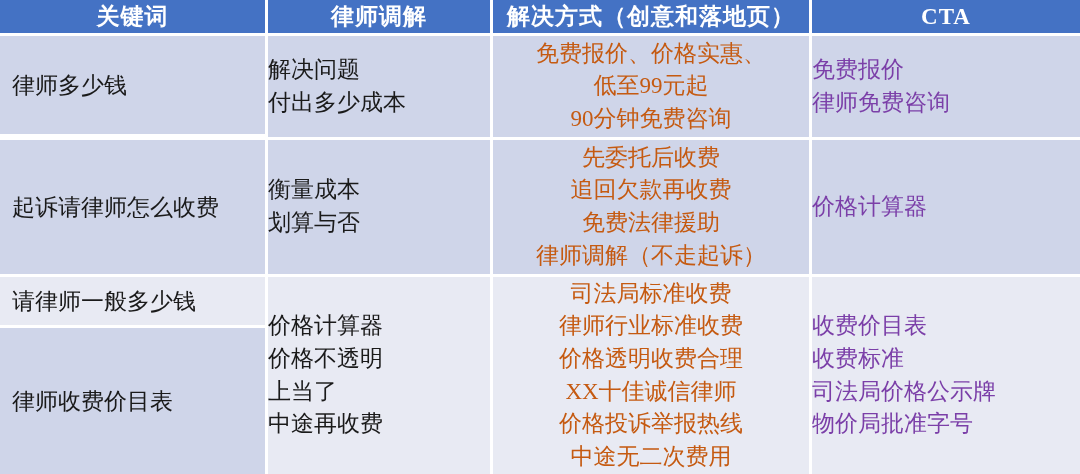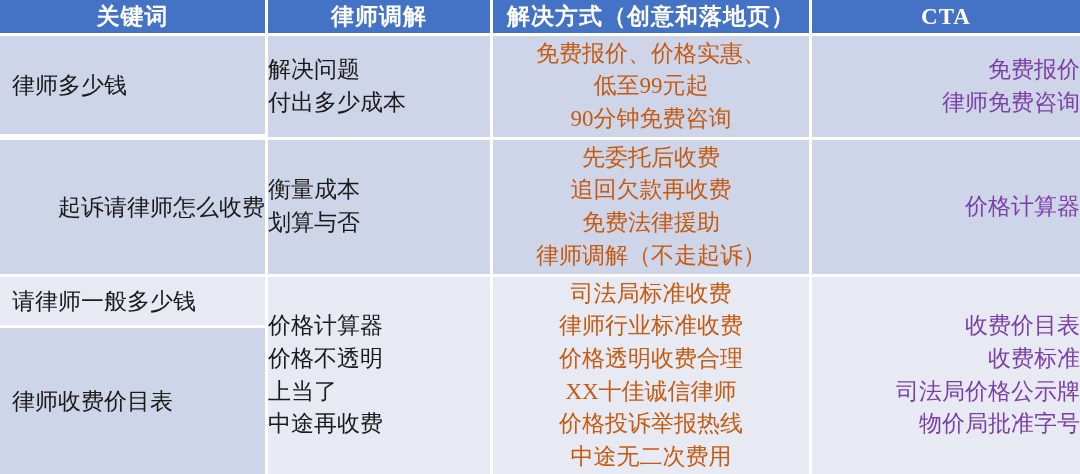--- a/index.html
+++ b/index.html
@@ -59,21 +59,21 @@
     font-size: 23px;
     text-align: left;
     padding: 0 0 0 12px;
     vertical-align: middle;
     border-bottom: 3px solid #ffffff;
   }
   .kw-sub.nobot { border-bottom: none; }
   .kw-single {
     color: #1a1a1a;
     font-size: 23px;
-    text-align: right;
+    text-align: left;
     padding-left: 12px;
     margin-top: 14px;
   }
 
   
   .need {
     color: #1a1a1a;
     font-size: 23px;
     text-align: left;
     line-height: 1.42;
@@ -84,21 +84,21 @@
     color: #C55A11;
     font-size: 23px;
     text-align: center;
     line-height: 1.42;
   }
 
   
   .cta {
     color: #7B3FA8;
     font-size: 23px;
-    text-align: right;
+    text-align: left;
     line-height: 1.42;
   }
 
   .lines > div { white-space: nowrap; }
 </style>
 </head>
 <body>
 
 <table id="keyword-table">
   <colgroup>

